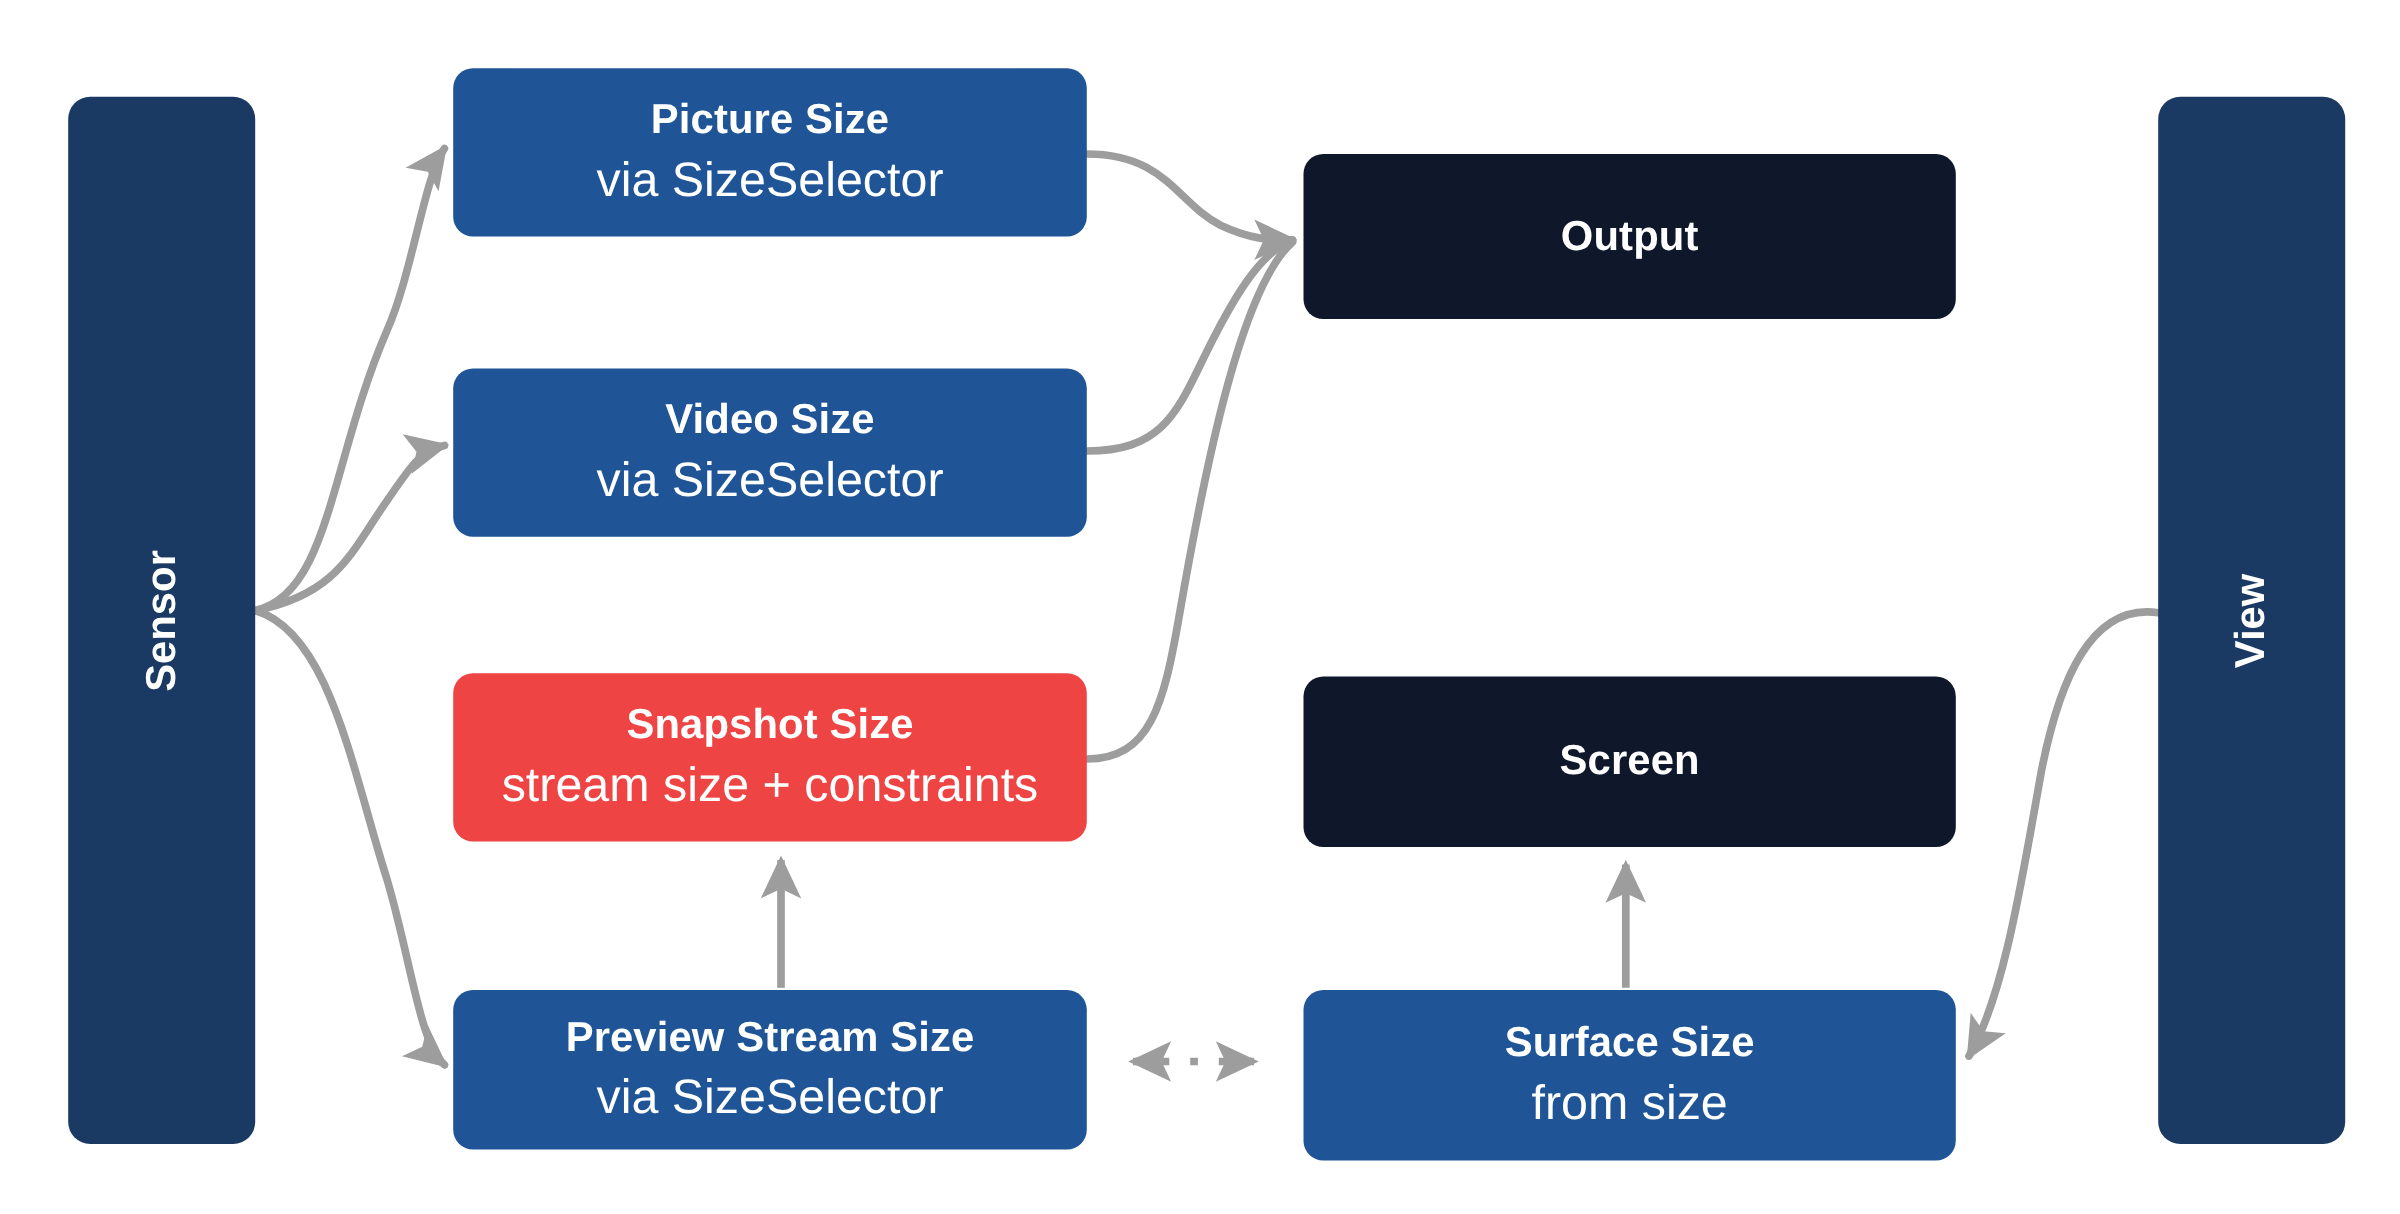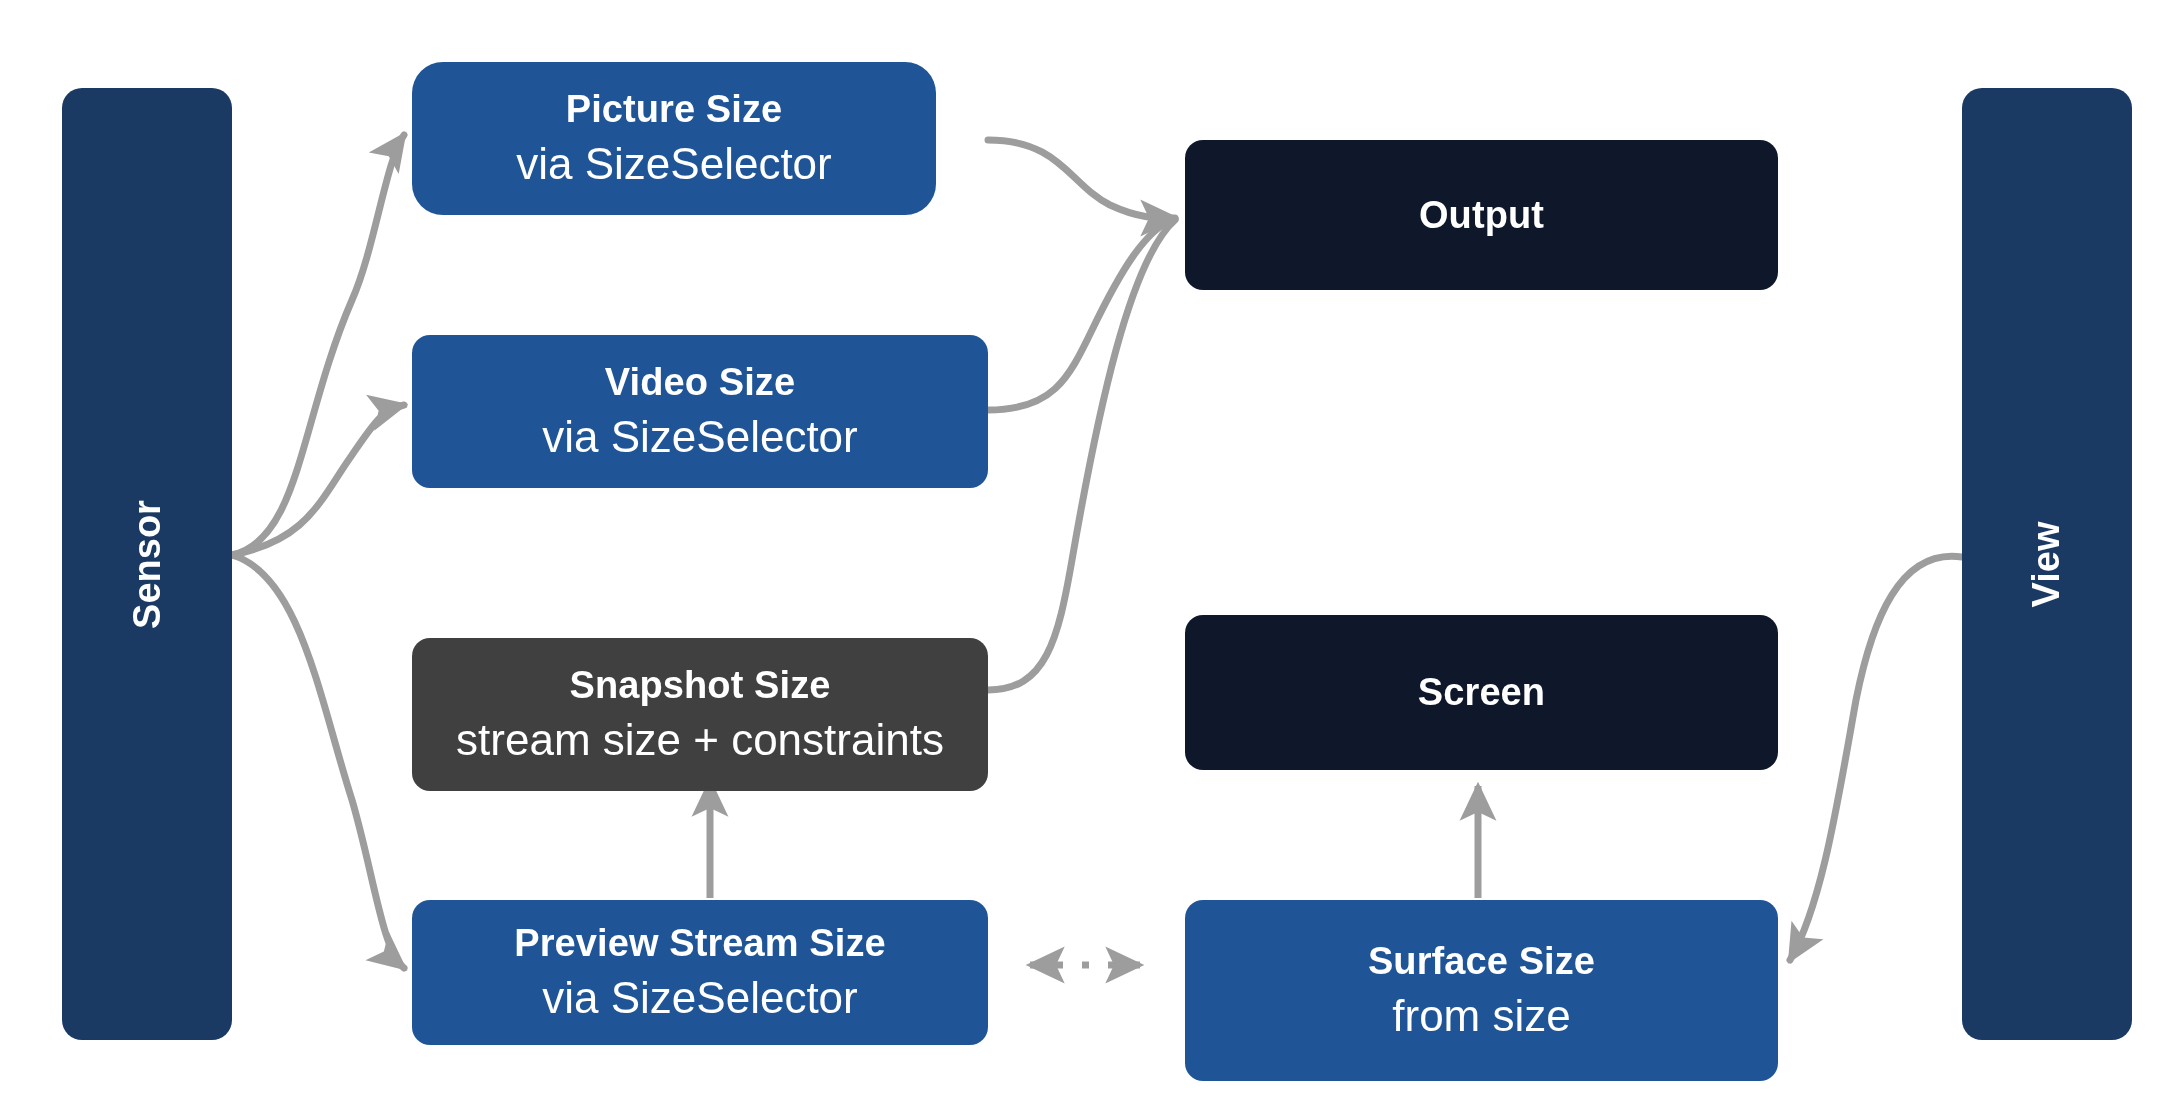--- a/index.html
+++ b/index.html
@@ -63,21 +63,21 @@
   }
   .lane-label {
     color: #ffffff;
     font-weight: bold;
     font-size: 38px;
     white-space: nowrap;
     transform: rotate(-90deg);
     transform-origin: center center;
   }
   .fill-blue      { background: #1f5597; }
-  .fill-lightblue { background: #404040; margin-top: 26px; }
+  .fill-lightblue { background: #ef4444; }
   .fill-red       { background: #0f172a; }
 </style>
 </head>
 <body>
 
 <div id="diagram-root">
 
   <svg id="edge-layer" viewBox="0 0 2182 1104">
     <defs>
       <marker id="arrowhead" viewBox="0 0 12 12" refX="10.2" refY="6" markerWidth="6.2" markerHeight="6.2" orient="auto-start-reverse">
@@ -116,21 +116,21 @@
   </svg>
 
   <div class="lane" style="left:62px; top:88px; width:170px; height:952px;">
     <span class="lane-label">Sensor</span>
   </div>
 
   <div class="lane" style="left:1962px; top:88px; width:170px; height:952px;">
     <span class="lane-label">View</span>
   </div>
 
-  <div class="node fill-blue" style="left:412px; top:62px; width:524px; height:153px;border-radius:31px;">
+  <div class="node fill-blue" style="left:412px; top:62px; width:576px; height:153px;">
     <span class="node-title">Picture Size</span>
     <span class="node-sub">via SizeSelector</span>
   </div>
 
   <div class="node fill-blue" style="left:412px; top:335px; width:576px; height:153px;text-align:center;">
     <span class="node-title">Video Size</span>
     <span class="node-sub">via SizeSelector</span>
   </div>
 
   <div class="node fill-lightblue" style="left:412px; top:612px; width:576px; height:153px;">
@@ -144,18 +144,18 @@
   </div>
 
   <div class="node fill-red" style="left:1185px; top:140px; width:593px; height:150px;">
     <span class="node-title">Output</span>
   </div>
 
   <div class="node fill-red" style="left:1185px; top:615px; width:593px; height:155px;">
     <span class="node-title">Screen</span>
   </div>
 
-  <div class="node fill-blue" style="left:1185px; top:900px; width:593px; height:181px;">
+  <div class="node fill-blue" style="left:1185px; top:900px; width:593px; height:155px;">
     <span class="node-title">Surface Size</span>
     <span class="node-sub">from size</span>
   </div>
 
 </div>
 
 </body></html>

